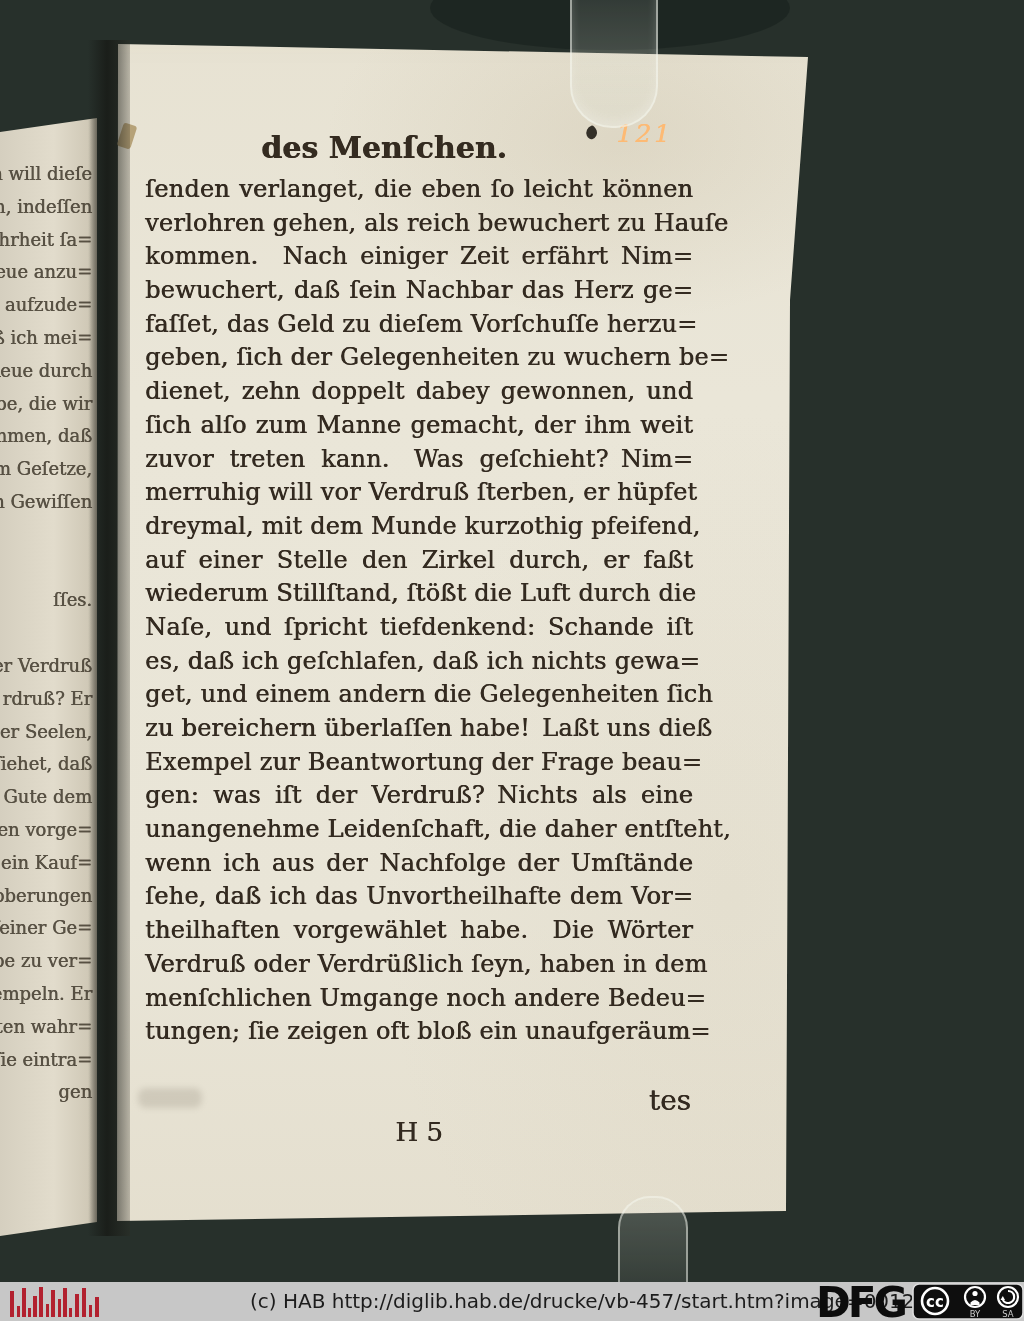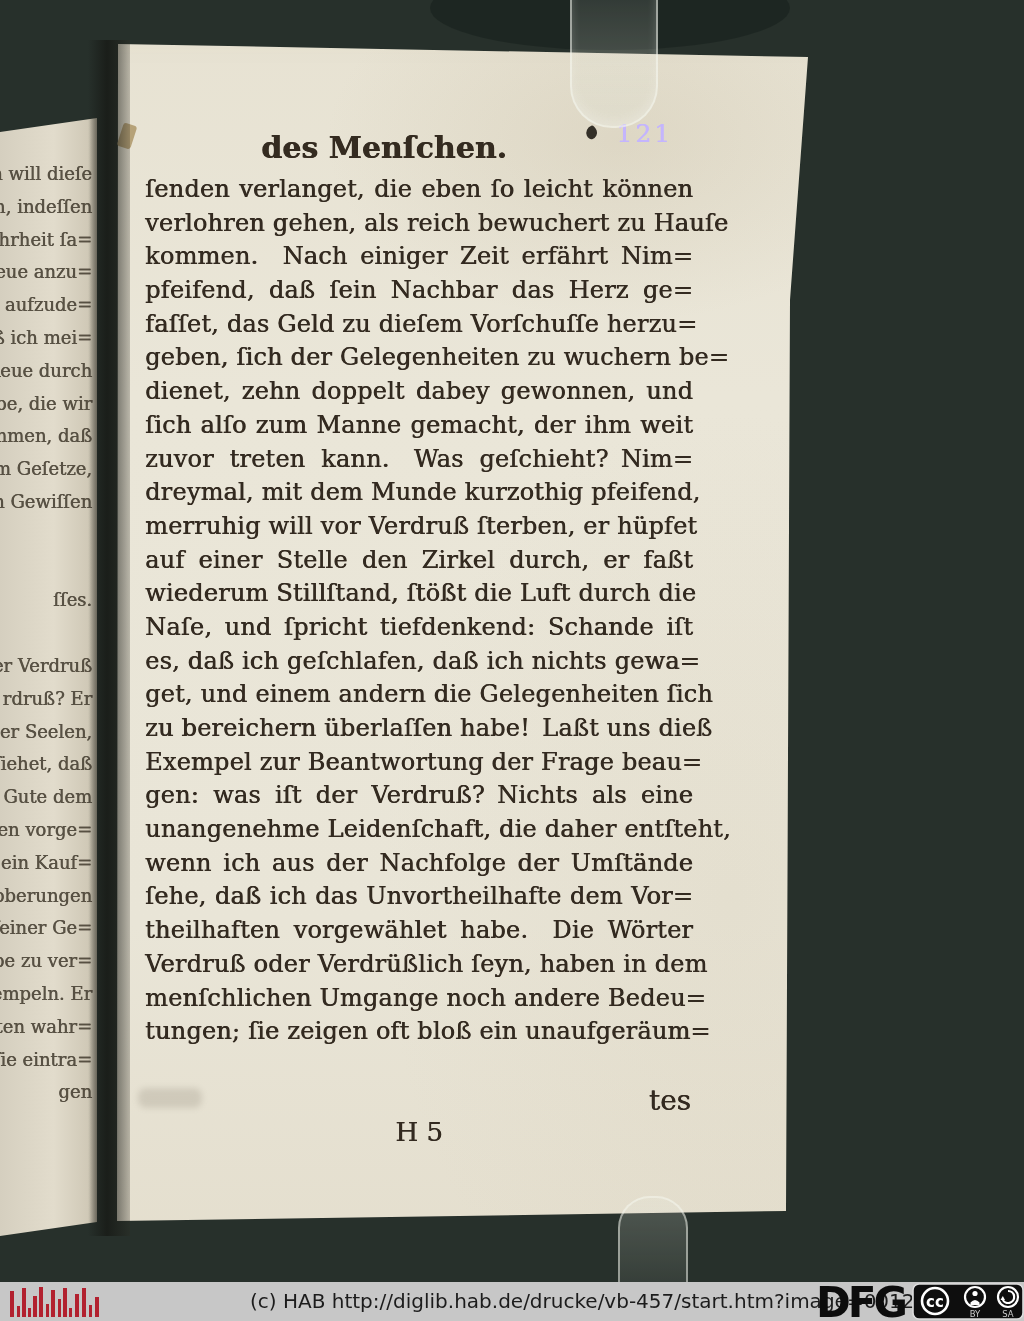--- a/index.html
+++ b/index.html
@@ -41,21 +41,21 @@
     background:#b09a6e; transform:rotate(18deg); border-radius:3px; opacity:.9;
   }
   
   .header-row{position:absolute; left:145px; top:112px; width:548px; height:44px; z-index:4;}
   .title{
     position:absolute; left:0; right:70px; text-align:center;
     font-size:30px; font-weight:bold; color:#342b20; text-shadow:0.6px 0 currentColor;margin-top:18px;
   }
   .pagenum{
     position:absolute; right:20px; top:7px; font-size:25px; letter-spacing:3px;
-    color:#c4b5fd; text-shadow:0.5px 0 currentColor;
+    color:#fdba74; text-shadow:0.5px 0 currentColor;font-style:italic;
   }
   .ink-blot{
     position:absolute; right:96px; top:14px; width:11px; height:13px;
     background:#1d1812; border-radius:70% 30% 60% 40%/60% 50% 50% 40%;
     transform:rotate(-20deg); opacity:.88;
   }
   
   .textcol{position:absolute; left:145px; top:173px; width:548px; z-index:4;}
   .textcol .tline{
     height:33.7px; line-height:33.7px; font-size:24px; color:#332a20;
@@ -157,28 +157,28 @@
     <div class="title">des Menſchen.</div>
     <div class="ink-blot"></div>
     <div class="pagenum">121</div>
   </div>
 
   <div class="textcol">
 
       <div class="tline">ſenden verlanget, die eben ſo leicht können</div>
       <div class="tline">verlohren gehen, als reich bewuchert zu Hauſe</div>
       <div class="tline">kommen. Nach einiger Zeit erfährt Nim=</div>
-      <div class="tline">pfeifend, daß ſein Nachbar das Herz ge=</div>
+      <div class="tline">bewuchert, daß ſein Nachbar das Herz ge=</div>
       <div class="tline">faſſet, das Geld zu dieſem Vorſchuſſe herzu=</div>
       <div class="tline">geben, ſich der Gelegenheiten zu wuchern be=</div>
       <div class="tline">dienet, zehn doppelt dabey gewonnen, und</div>
       <div class="tline">ſich alſo zum Manne gemacht, der ihm weit</div>
       <div class="tline">zuvor treten kann. Was geſchieht? Nim=</div>
+      <div class="tline">merruhig will vor Verdruß ſterben, er hüpfet</div>
       <div class="tline">dreymal, mit dem Munde kurzothig pfeifend,</div>
-      <div class="tline">merruhig will vor Verdruß ſterben, er hüpfet</div>
       <div class="tline">auf einer Stelle den Zirkel durch, er faßt</div>
       <div class="tline">wiederum Stillſtand, ſtößt die Luft durch die</div>
       <div class="tline">Naſe, und ſpricht tiefdenkend: Schande iſt</div>
       <div class="tline">es, daß ich geſchlafen, daß ich nichts gewa=</div>
       <div class="tline">get, und einem andern die Gelegenheiten ſich</div>
       <div class="tline">zu bereichern überlaſſen habe! Laßt uns dieß</div>
       <div class="tline">Exempel zur Beantwortung der Frage beau=</div>
       <div class="tline">gen: was iſt der Verdruß? Nichts als eine</div>
       <div class="tline">unangenehme Leidenſchaft, die daher entſteht,</div>
       <div class="tline">wenn ich aus der Nachfolge der Umſtände</div>

